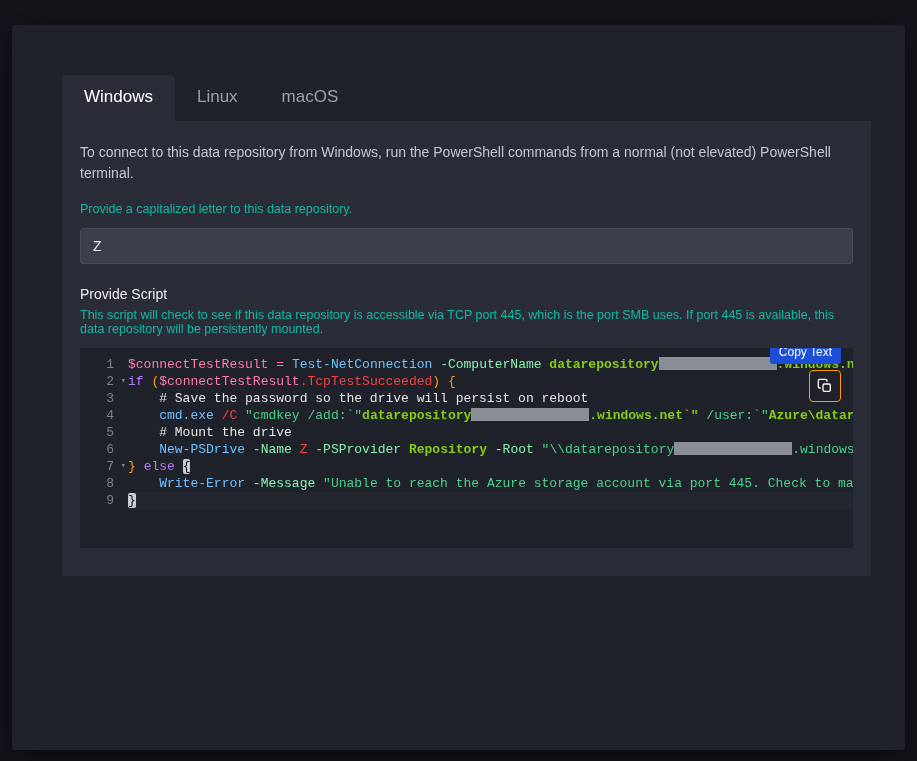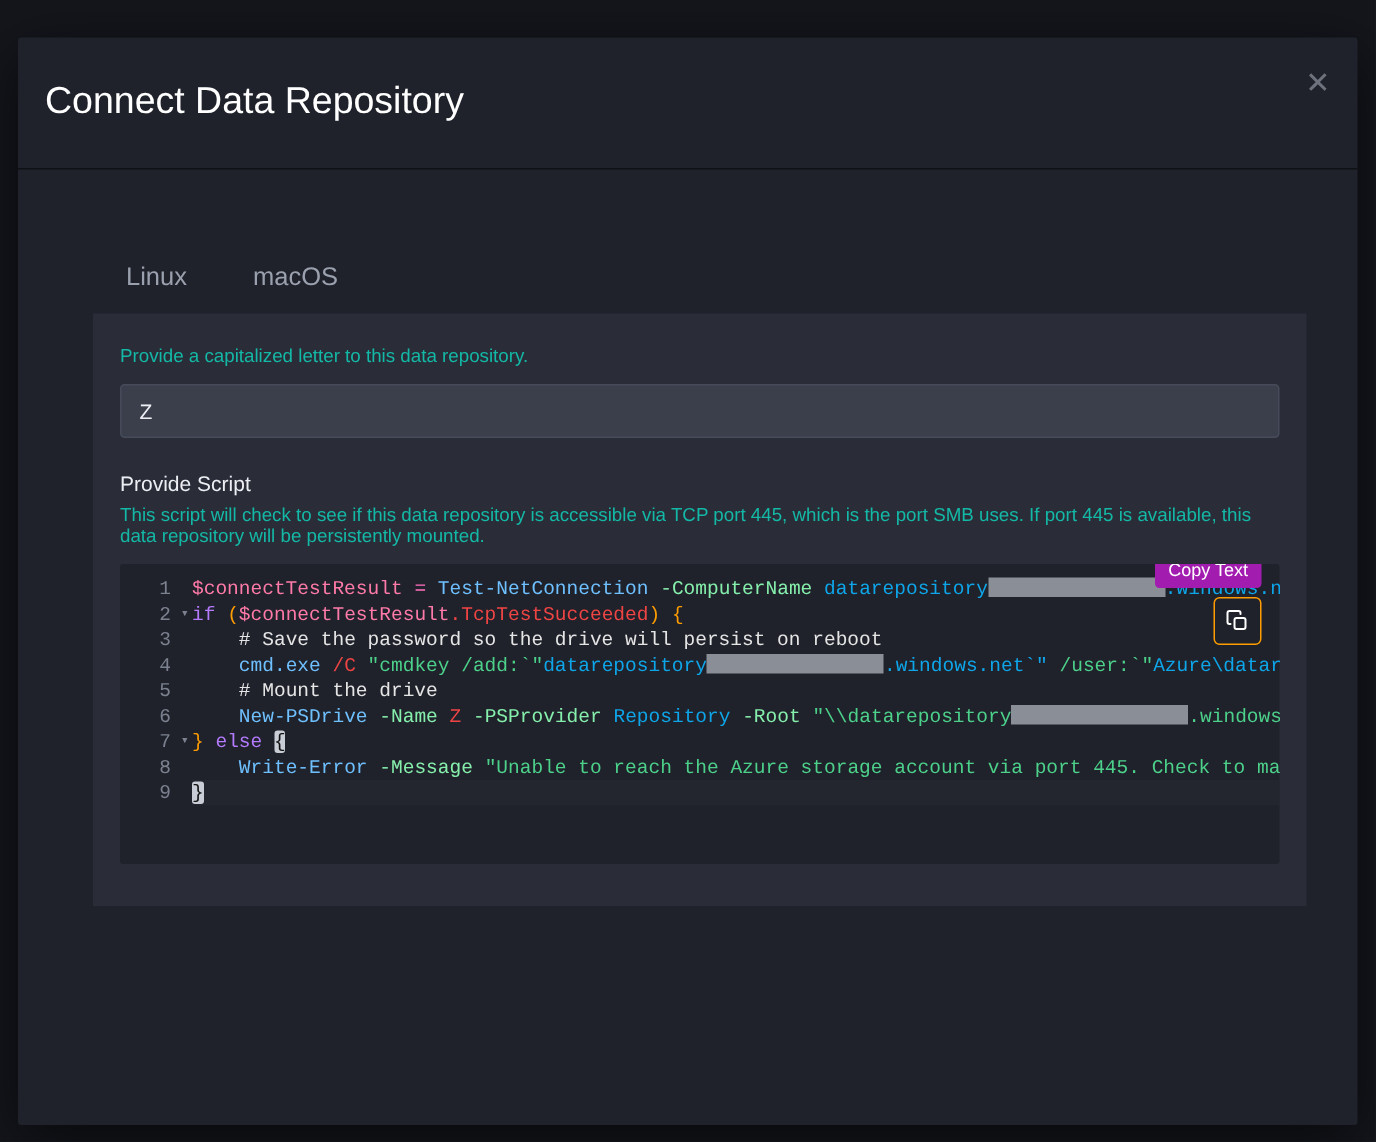--- a/index.html
+++ b/index.html
@@ -118,21 +118,21 @@
     padding-bottom: 18px;
     padding-right: 10px;
   }
   .code::-webkit-scrollbar { height: 8px; }
   .code::-webkit-scrollbar-thumb { background:#4a4f5d; border-radius:4px;}
   .code::-webkit-scrollbar-track { background:#1f222b; }
   .t-var { color:#ff7aa8; }
   .t-op  { color:#ff6fbf; }
   .t-cmd { color:#6fc0ff; }
   .t-flag{ color:#86efac; }
-  .t-kw-name { color:#0ea5e9; font-weight:normal;}
+  .t-kw-name { color:#84cc16; font-weight:bold;}
   .t-plain { color:#ef4444; }
   .t-str { color:#4cd08a; }
   .t-comment { color:#e5e5e5; }
   .t-kw  { color:#b57bff; }
   .t-brace { color:#ff9d00; }
   .t-brace-cur { color:#111; background:#c9cdd6; border-radius:2px;}
   .redact {
     display:inline-block;
     background:#8a8e97;
     height:13px;
@@ -148,54 +148,52 @@
   }
   
   .copy-group {
     position:absolute;
     right: 12px; top: 22px;
     z-index: 5;
   }
   .copy-tooltip {
     position:absolute;
     right: 0; top: -30px;
-    background:#a21caf;
+    background:#1d4ed8;
     color:#ffffff;
     font-size:12px;
     padding: 5px 9px;
     border-radius:3px;
     white-space:nowrap;
   }
   .copy-btn {
     width: 32px; height: 32px;
     border: 1px solid #ff9d00;
     border-radius: 4px;
     background: transparent;
     display:flex; align-items:center; justify-content:center;
     cursor:pointer;
   }
   .copy-btn svg { stroke:#ffffff; }
 </style>
 </head>
 <body>
 
 <div class="modal">
-  <div class="modal-header">
-    <div class="modal-title">Connect Data Repository</div>
-    <div class="close-btn">✕</div>
-  </div>
 
   <div class="modal-body">
 
     <div class="tabs">
+      <div class="tab active">Windows</div>
       <div class="tab">Linux</div>
       <div class="tab">macOS</div>
     </div>
 
     <div class="panel">
+      <p class="intro">To connect to this data repository from Windows, run the PowerShell commands from a normal (not elevated) PowerShell terminal.</p>
 
       <div class="field-help">Provide a capitalized letter to this data repository.</div>
       <input class="text-input" value="Z" style="">
 
       <div class="section2">
         <div class="field-label">Provide Script</div>
         <div class="field-help">This script will check to see if this data repository is accessible via TCP port 445, which is the port SMB uses. If port 445 is available, this data repository will be persistently mounted.</div>
 
         <div class="code-wrap">
 

